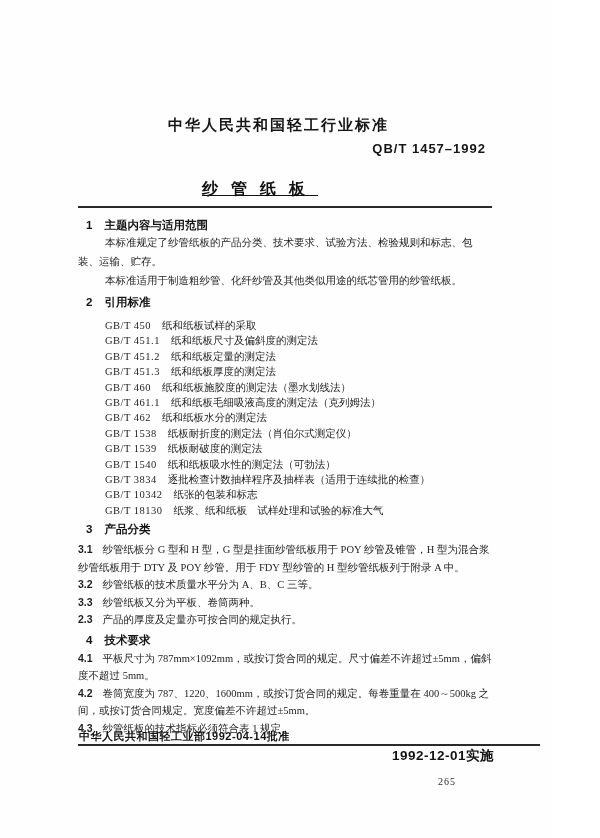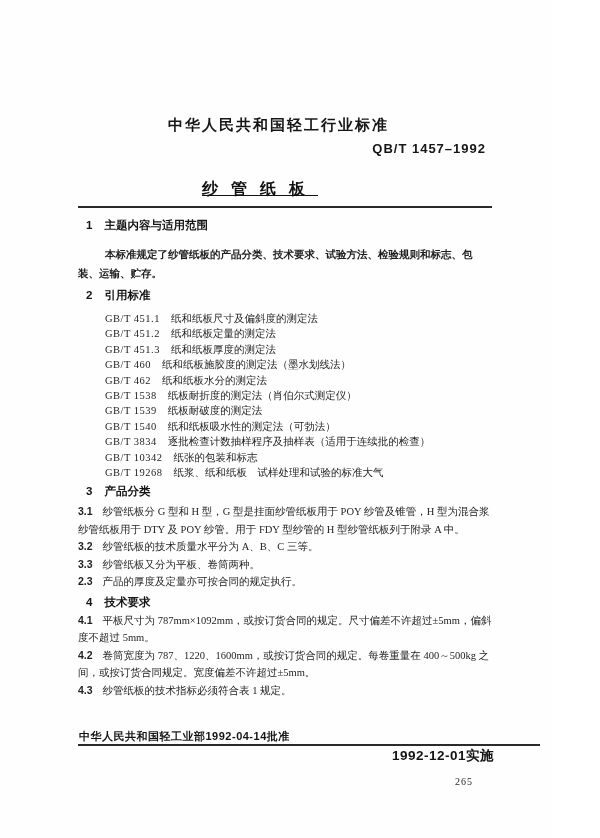--- a/index.html
+++ b/index.html
@@ -42,21 +42,21 @@
     margin:11px 0 0 8px;
     font-family:"Liberation Sans","DejaVu Sans",sans-serif;
     font-weight:bold; font-size:11.5px; line-height:13px; color:#141414;
   }
   .sec-heading .sec-num { margin-right:12px; }
   .sec2 { margin-top:6px; }
   .sec3, .sec4 { margin-top:5px; }
   .scope-p {
     font-size:10.5px; line-height:19px; text-indent:27px; color:#1e1e1e;
   }
-  .scope { margin-top:13px;font-weight:bold; }
+  .scope { margin-top:1px; }
   .ref-list { margin-top:9px; padding-left:27px; }
   .ref-row { font-size:10.5px; line-height:15.4px; white-space:nowrap; color:#1e1e1e; }
   .ref-code { display:inline-block; min-width:0; margin-right:11px; letter-spacing:0.5px; }
   .ref-title { white-space:pre-wrap; }
   .clauses { margin-top:5px; }
   .clauses p { font-size:10.5px; line-height:17.5px; color:#1e1e1e; }
   .clauses .c-num {
     font-family:"Liberation Sans","DejaVu Sans",sans-serif;
     font-weight:bold; margin-right:10px; font-size:10.5px;
   }
@@ -67,56 +67,59 @@
     position:absolute; top:729px; left:79px;
     font-family:"Liberation Sans","DejaVu Sans",sans-serif;
     font-weight:bold; font-size:11px; letter-spacing:0.5px; color:#141414;
   }
   .footer-effective {
     position:absolute; top:747px; right:58px;
     font-family:"Liberation Sans","DejaVu Sans",sans-serif;
     font-weight:bold; font-size:13.5px; letter-spacing:0.5px; color:#141414;
   }
   .page-number {
-    position:absolute; top:776px; right:79px;
+    position:absolute; top:776px; right:96px;
     font-size:10px; color:#2a2a2a; letter-spacing:1px;
   }
 </style>
 </head>
 <body>
 
 <div class="page">
 
   <div class="org-line">中华人民共和国轻工行业标准</div>
   <div class="std-no">QB/T 1457–1992</div>
   <div class="doc-title">纱管纸板</div>
   <div class="rule rule-top"></div>
 
   <div class="sec-heading">
     <span class="sec-num">1</span><span>主题内容与适用范围</span>
   </div>
   <div class="scope">
     <p class="scope-p">本标准规定了纱管纸板的产品分类、技术要求、试验方法、检验规则和标志、包装、运输、贮存。</p>
+    <p class="scope-p">本标准适用于制造粗纱管、化纤纱管及其他类似用途的纸芯管用的纱管纸板。</p>
   </div>
 
   <div class="sec-heading sec2">
     <span class="sec-num">2</span><span>引用标准</span>
   </div>
   <div class="ref-list">
+    <div class="ref-row"><span class="ref-code">GB/T 450</span><span class="ref-title">纸和纸板试样的采取</span></div>
     <div class="ref-row"><span class="ref-code">GB/T 451.1</span><span class="ref-title">纸和纸板尺寸及偏斜度的测定法</span></div>
     <div class="ref-row"><span class="ref-code">GB/T 451.2</span><span class="ref-title">纸和纸板定量的测定法</span></div>
     <div class="ref-row"><span class="ref-code">GB/T 451.3</span><span class="ref-title">纸和纸板厚度的测定法</span></div>
     <div class="ref-row"><span class="ref-code">GB/T 460</span><span class="ref-title">纸和纸板施胶度的测定法（墨水划线法）</span></div>
+    <div class="ref-row"><span class="ref-code">GB/T 461.1</span><span class="ref-title">纸和纸板毛细吸液高度的测定法（克列姆法）</span></div>
     <div class="ref-row"><span class="ref-code">GB/T 462</span><span class="ref-title">纸和纸板水分的测定法</span></div>
     <div class="ref-row"><span class="ref-code">GB/T 1538</span><span class="ref-title">纸板耐折度的测定法（肖伯尔式测定仪）</span></div>
     <div class="ref-row"><span class="ref-code">GB/T 1539</span><span class="ref-title">纸板耐破度的测定法</span></div>
     <div class="ref-row"><span class="ref-code">GB/T 1540</span><span class="ref-title">纸和纸板吸水性的测定法（可勃法）</span></div>
     <div class="ref-row"><span class="ref-code">GB/T 3834</span><span class="ref-title">逐批检查计数抽样程序及抽样表（适用于连续批的检查）</span></div>
     <div class="ref-row"><span class="ref-code">GB/T 10342</span><span class="ref-title">纸张的包装和标志</span></div>
-    <div class="ref-row"><span class="ref-code">GB/T 19268</span><span class="ref-title">纸浆、纸和纸板　试样处理和试验的标准大气</span></div>
+    <div class="ref-row"><span class="ref-code">GB/T 18130</span><span class="ref-title">纸浆、纸和纸板　试样处理和试验的标准大气</span></div>
   </div>
 
   <div class="sec-heading sec3">
     <span class="sec-num">3</span><span>产品分类</span>
   </div>
   <div class="clauses">
     <p><span class="c-num">3.1</span><span>纱管纸板分 G 型和 H 型，G 型是挂面纱管纸板用于 POY 纱管及锥管，H 型为混合浆纱管纸板用于 DTY 及 POY 纱管。用于 FDY 型纱管的 H 型纱管纸板列于附录 A 中。</span></p>
     <p><span class="c-num">3.2</span><span>纱管纸板的技术质量水平分为 A、B、C 三等。</span></p>
     <p><span class="c-num">3.3</span><span>纱管纸板又分为平板、卷筒两种。</span></p>
     <p><span class="c-num">2.3</span><span>产品的厚度及定量亦可按合同的规定执行。</span></p>

